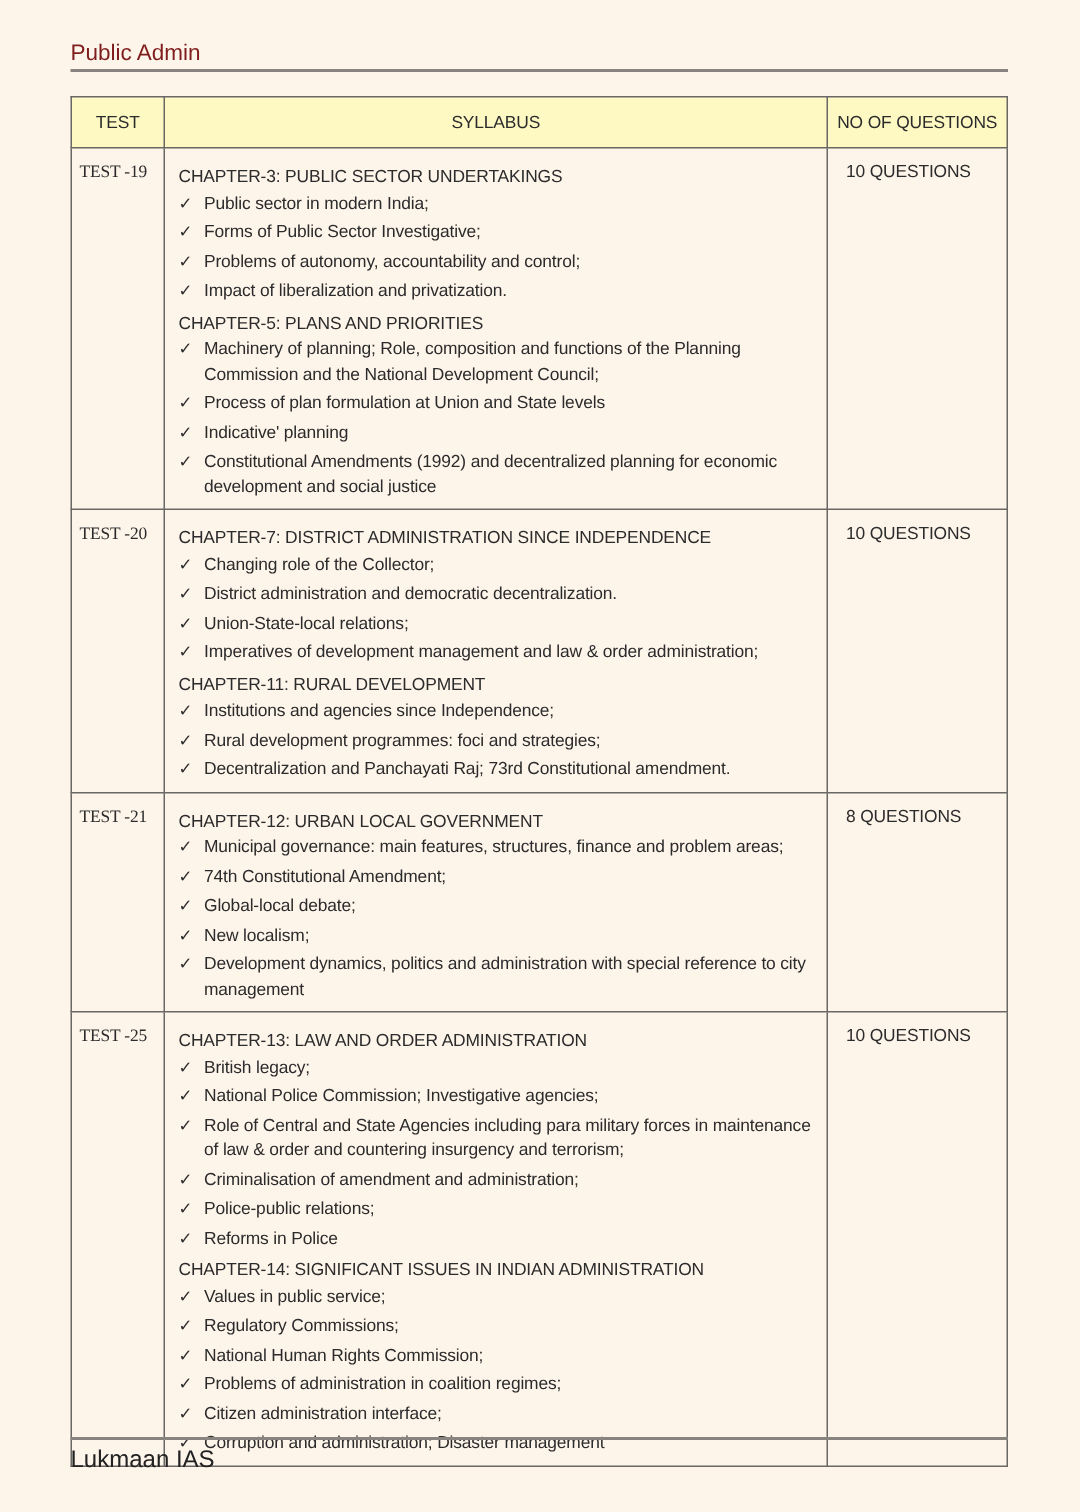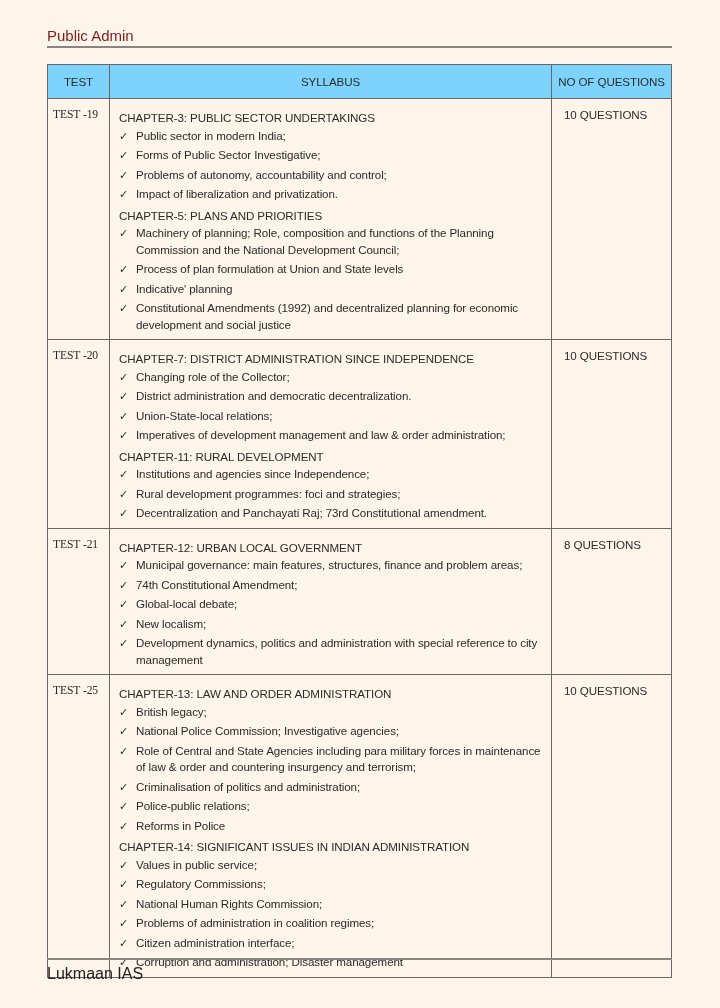--- a/index.html
+++ b/index.html
@@ -23,21 +23,21 @@
     position: absolute; left: 47px; top: 64px; width: 625px;
     border-collapse: collapse;
     font-size: 11.6px;
     letter-spacing: -0.1px;
   }
   table.syllabus th, table.syllabus td {
     border: 1.5px solid #6b6764;
     vertical-align: top;
   }
   table.syllabus th {
-    background: #7dd3fc;
+    background: #fef9c3;
     font-weight: normal;
     height: 33px;
     text-align: center;
     vertical-align: middle;
     font-size: 11.6px;
     padding: 0;
   }
   th.col-test { width: 61px; }
   th.col-q { width: 119px; }
   td.test-cell { padding: 9px 0 0 5px; white-space: nowrap; font-family: Liberation Serif, serif; }
@@ -121,21 +121,21 @@
         </td>
         <td class="q-cell">8 QUESTIONS</td>
       </tr>
       <tr>
         <td class="test-cell">TEST -25</td>
         <td class="syl-cell">
           <div class="chapter">CHAPTER-13: LAW AND ORDER ADMINISTRATION</div>
           <div class="item"><span class="tick">✓</span><span>British legacy;</span></div>
           <div class="item"><span class="tick">✓</span><span>National Police Commission; Investigative agencies;</span></div>
           <div class="item"><span class="tick">✓</span><span>Role of Central and State Agencies including para military forces in maintenance of law &amp; order and countering insurgency and terrorism;</span></div>
-          <div class="item"><span class="tick">✓</span><span>Criminalisation of politics and administration;</span></div>
+          <div class="item"><span class="tick">✓</span><span>Criminalisation of amendment and administration;</span></div>
           <div class="item"><span class="tick">✓</span><span>Police-public relations;</span></div>
           <div class="item"><span class="tick">✓</span><span>Reforms in Police</span></div>
           <div class="chapter">CHAPTER-14: SIGNIFICANT ISSUES IN INDIAN ADMINISTRATION</div>
           <div class="item"><span class="tick">✓</span><span>Values in public service;</span></div>
           <div class="item"><span class="tick">✓</span><span>Regulatory Commissions;</span></div>
           <div class="item"><span class="tick">✓</span><span>National Human Rights Commission;</span></div>
           <div class="item"><span class="tick">✓</span><span>Problems of administration in coalition regimes;</span></div>
           <div class="item"><span class="tick">✓</span><span>Citizen administration interface;</span></div>
           <div class="item"><span class="tick">✓</span><span>Corruption and administration; Disaster management</span></div>
         </td>

